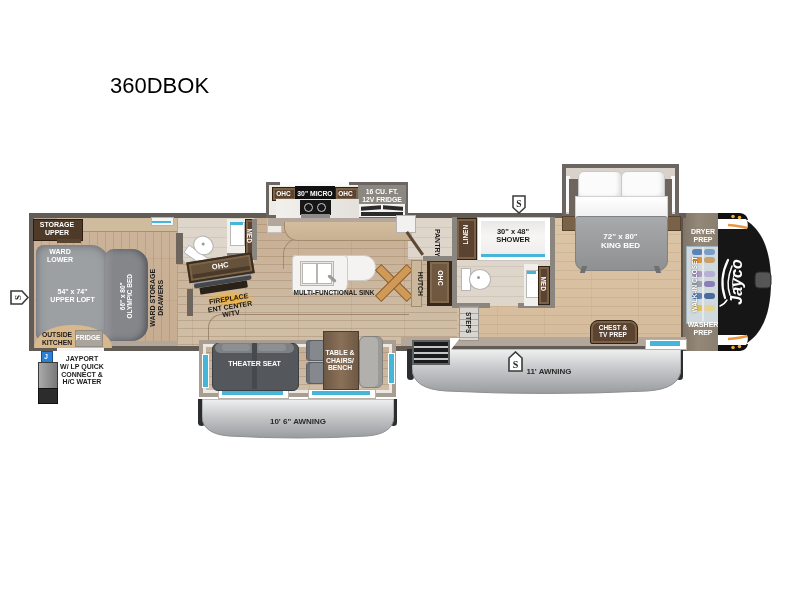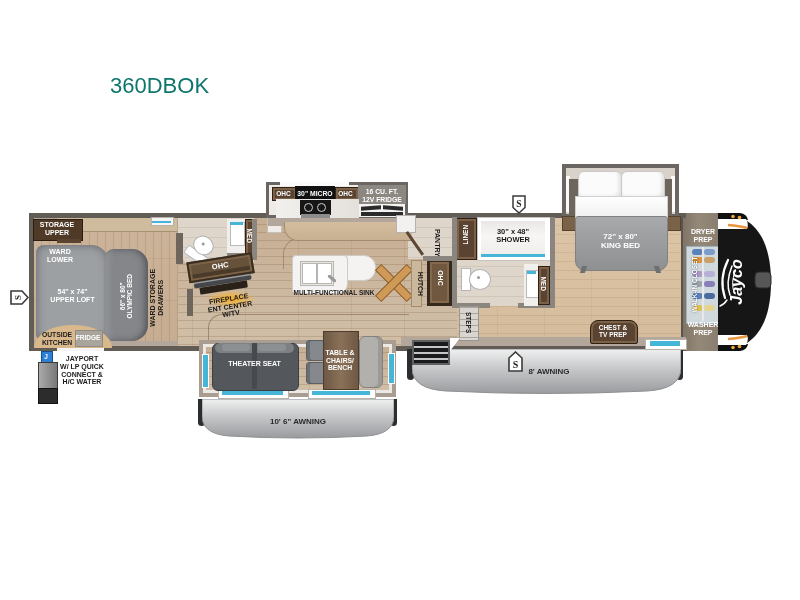--- a/index.html
+++ b/index.html
@@ -22,21 +22,21 @@
 .floorB{background:
  repeating-linear-gradient(180deg, rgba(130,95,60,0.13) 0 1px, rgba(0,0,0,0) 1px 9px),
  repeating-linear-gradient(90deg, rgba(130,95,60,0.08) 0 1px, rgba(0,0,0,0) 1px 47px),
  linear-gradient(180deg,#dcc5a6,#d4bb9c);}
 .floorL{background:repeating-linear-gradient(180deg, rgba(150,130,110,0.18) 0 1px, rgba(0,0,0,0) 1px 10px),#ded6cb;}
 </style>
 </head>
 <body>
 <div id="page">
 
-<div class="ab" style="left:110px;top:73px;font-size:22px;font-weight:normal;color:#0f766e;text-align:center;">360DBOK</div>
+<div class="ab" style="left:110px;top:73px;font-size:22px;font-weight:normal;color:#000000;text-align:center;">360DBOK</div>
 
 <div class="ab floorB" style="left:450px;top:216px;width:236px;height:132px;"></div>
 
 <div class="ab floorL" style="left:454px;top:216px;width:100px;height:90px;"></div>
 
 <div class="ab floorA" style="left:33px;top:216px;width:424px;height:132px;"></div>
 
 <div class="ab floorV" style="left:33px;top:216px;width:145px;height:132px;"></div>
 <div class="ab" style="left:208px;top:314px;width:200px;height:33px;border-top:1px solid rgba(120,95,70,0.55);border-left:1px solid rgba(120,95,70,0.55);border-top-left-radius:14px;"></div>
 <div class="ab" style="left:283px;top:238px;width:130px;height:30px;border-top:1px solid rgba(120,95,70,0.45);border-left:1px solid rgba(120,95,70,0.45);border-top-left-radius:16px;"></div>
@@ -156,21 +156,21 @@
 <svg class="ab" style="left:412px;top:349px;" width="269" height="47">
       <defs>
         <linearGradient id="aw2" x1="0" y1="0" x2="0" y2="1">
           <stop offset="0.05" stop-color="#ebecec"></stop>
           <stop offset="0.45" stop-color="#c6c7c9"></stop>
           <stop offset="1" stop-color="#999b9e"></stop>
         </linearGradient>
       </defs>
 <path d="M0,0 L269,0 L269,20 Q268,40 235,42 Q134,47 34,42 Q1,40 0,20 Z" fill="url(#aw2)" stroke="#8e9092" stroke-width="1"></path>
     </svg>
-<div class="lb" style="left:486px;top:368px;width:126px;font-size:8px;color:#2b2b2b;">8' AWNING</div>
+<div class="lb" style="left:486px;top:368px;width:126px;font-size:8px;color:#2b2b2b;">11' AWNING</div>
 
 <div class="ab" style="left:33px;top:219px;width:48px;height:20px;background:#4f3a27;border:1px solid #2d1d10;"></div>
 <div class="lb wh" style="left:33px;top:221px;width:48px;font-size:7px;">STORAGE
 UPPER</div>
 <div class="ab" style="left:57px;top:239px;width:24px;height:4px;background:#5a4330;"></div>
 
 <div class="ab" style="left:36px;top:245px;width:73px;height:95px;background:#9da0a3;border-radius:8px 18px 12px 6px;box-shadow:inset 0 0 10px rgba(60,60,66,0.6);"></div>
 <div class="lb wh" style="left:38px;top:248px;width:44px;font-size:7px;">WARD
 LOWER</div>
 <div class="lb wh" style="left:36px;top:288px;width:73px;font-size:7px;">54" x 74"

